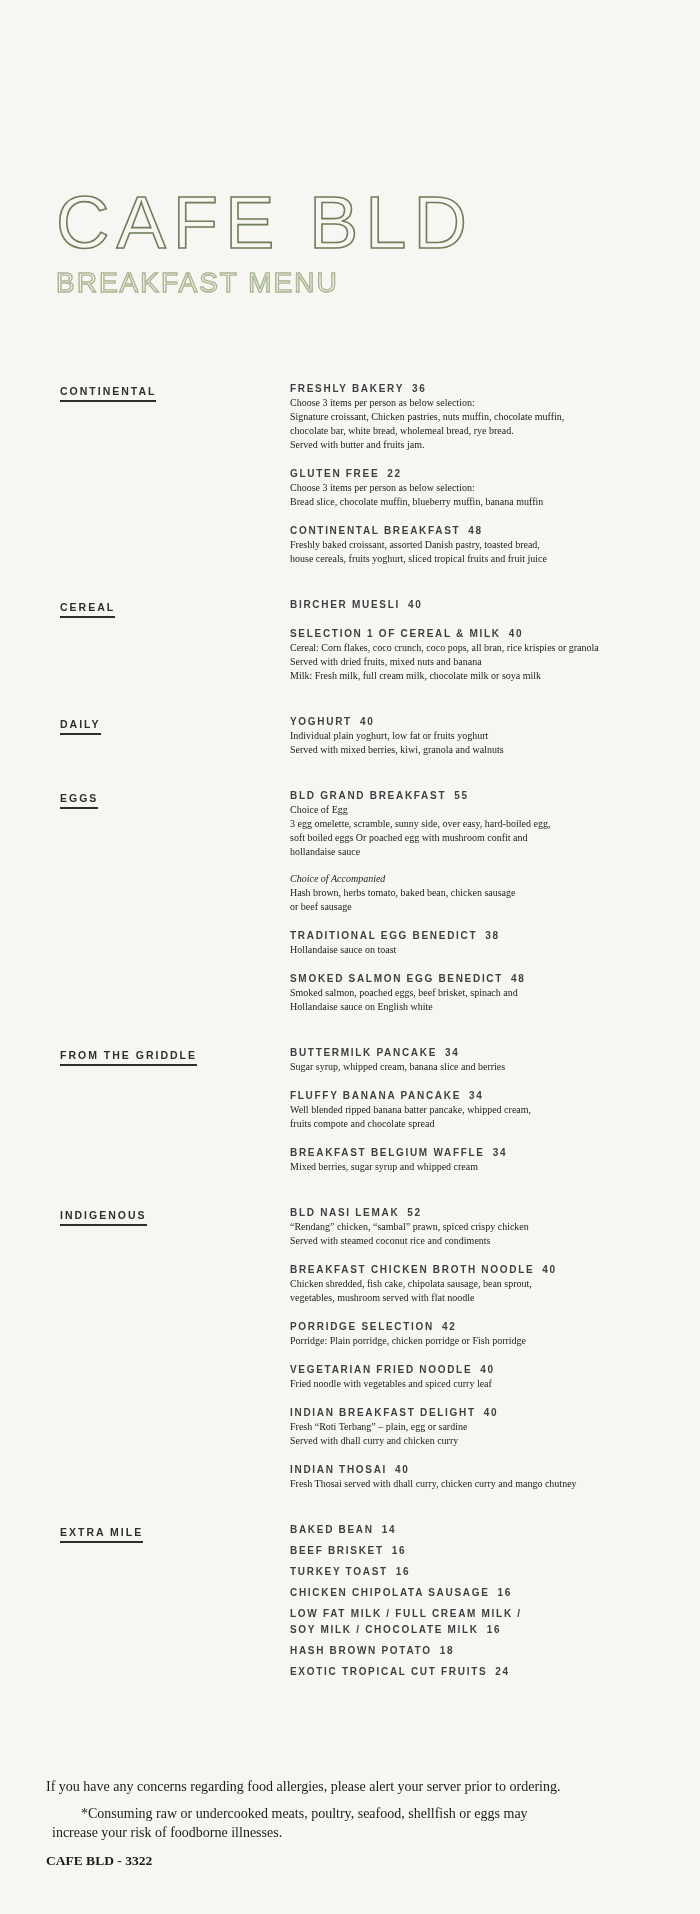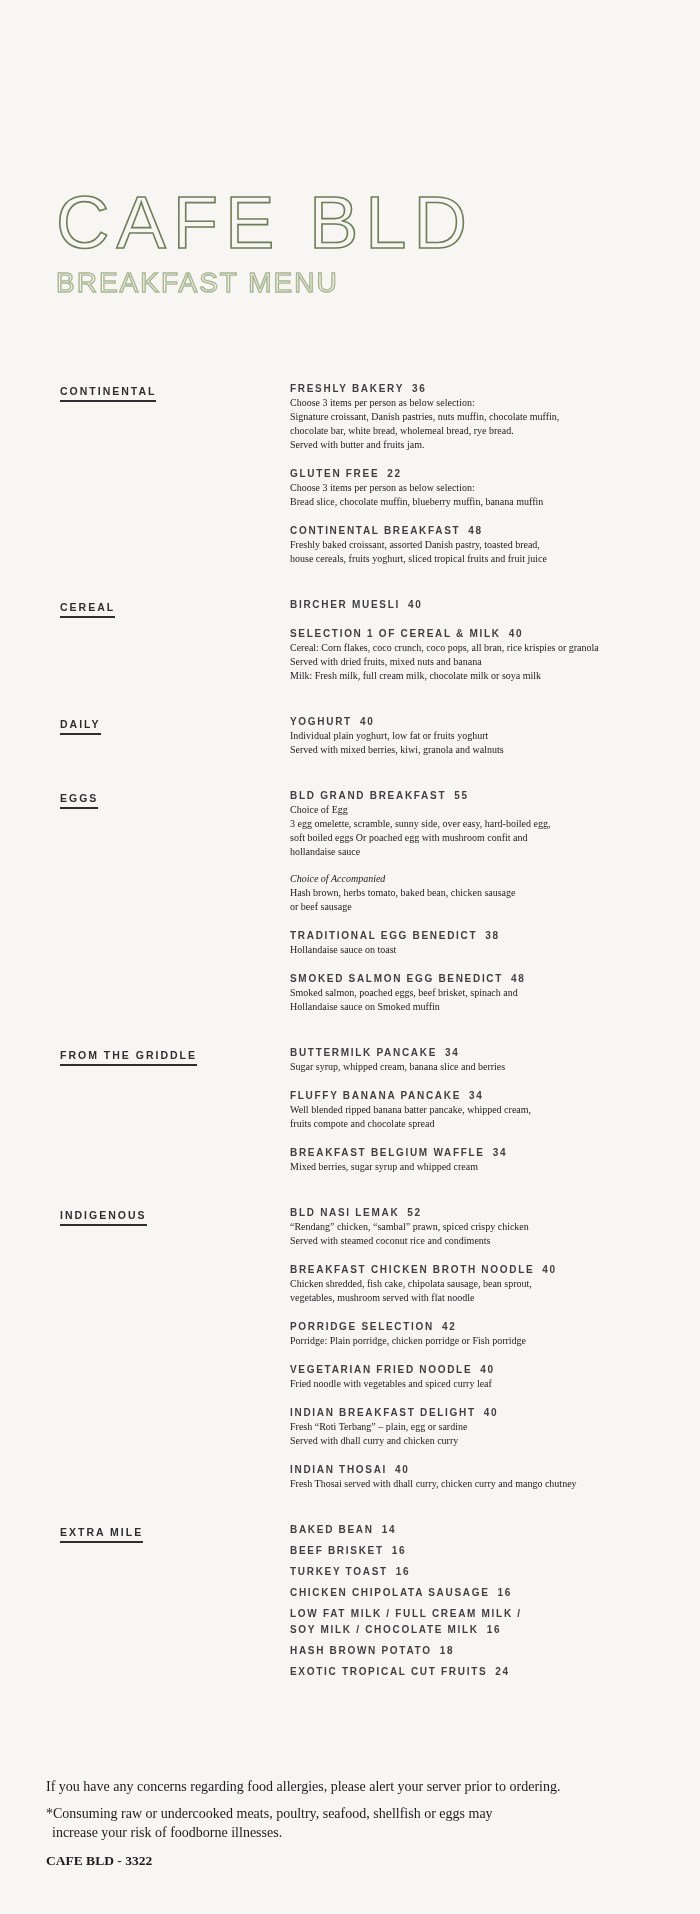--- a/index.html
+++ b/index.html
@@ -70,42 +70,42 @@
   .extra-block{margin-top:13px;}
   
   .compact .menu-item{margin-bottom:5px;}
   
   .footer{position:absolute;left:46px;top:1777px;right:30px;}
   .footer-line{
     font-family:"Liberation Serif",serif;
     font-size:14px;line-height:19px;color:var(--ink);
     white-space:nowrap;
   }
-  .footer .gap{margin-top:8px;}
+  .footer .gap{margin-top:8px;margin-left:35px;}
   .advisory-2{padding-left:6px;}
   .page-id{margin-top:9px;font-size:13.5px;font-weight:bold;}
 </style>
 </head>
 <body>
 
 <div class="page">
 
   <div class="header">
     <div class="title outline-text">CAFE BLD</div>
     <div class="subtitle outline-text">BREAKFAST MENU</div>
   </div>
 
   <div class="menu">
       <div class="section-row">
         <div class="label-col"><span class="sec-label">CONTINENTAL</span></div>
         <div class="items-col">
           <div class="menu-item">
             <div class="name-line"><span class="item-name">FRESHLY BAKERY</span><span class="item-price">36</span></div>
             <div class="desc-line">Choose 3 items per person as below selection:</div>
-            <div class="desc-line">Signature croissant, Danish pastries, nuts muffin, chocolate muffin,</div>
+            <div class="desc-line">Signature croissant, Chicken pastries, nuts muffin, chocolate muffin,</div>
             <div class="desc-line">chocolate bar, white bread, wholemeal bread, rye bread.</div>
             <div class="desc-line">Served with butter and fruits jam.</div>
           </div>
           <div class="menu-item">
             <div class="name-line"><span class="item-name">GLUTEN FREE</span><span class="item-price">22</span></div>
             <div class="desc-line">Choose 3 items per person as below selection:</div>
             <div class="desc-line">Bread slice, chocolate muffin, blueberry muffin, banana muffin</div>
           </div>
           <div class="menu-item">
             <div class="name-line"><span class="item-name">CONTINENTAL BREAKFAST</span><span class="item-price">48</span></div>
@@ -153,21 +153,21 @@
               <div class="desc-line">or beef sausage</div>
             </div>
           </div>
           <div class="menu-item">
             <div class="name-line"><span class="item-name">TRADITIONAL EGG BENEDICT</span><span class="item-price">38</span></div>
             <div class="desc-line">Hollandaise sauce on toast</div>
           </div>
           <div class="menu-item">
             <div class="name-line"><span class="item-name">SMOKED SALMON EGG BENEDICT</span><span class="item-price">48</span></div>
             <div class="desc-line">Smoked salmon, poached eggs, beef brisket, spinach and</div>
-            <div class="desc-line">Hollandaise sauce on Smoked muffin</div>
+            <div class="desc-line">Hollandaise sauce on English white</div>
           </div>
         </div>
       </div>
       <div class="section-row">
         <div class="label-col"><span class="sec-label">FROM THE GRIDDLE</span></div>
         <div class="items-col">
           <div class="menu-item">
             <div class="name-line"><span class="item-name">BUTTERMILK PANCAKE</span><span class="item-price">34</span></div>
             <div class="desc-line">Sugar syrup, whipped cream, banana slice and berries</div>
           </div>

